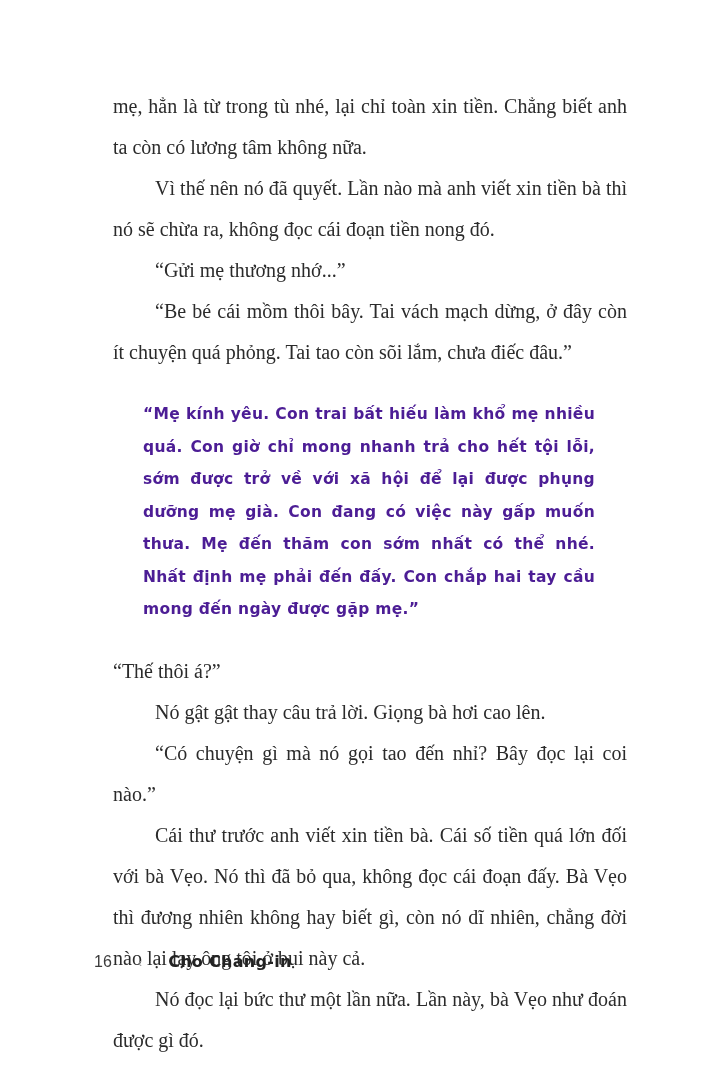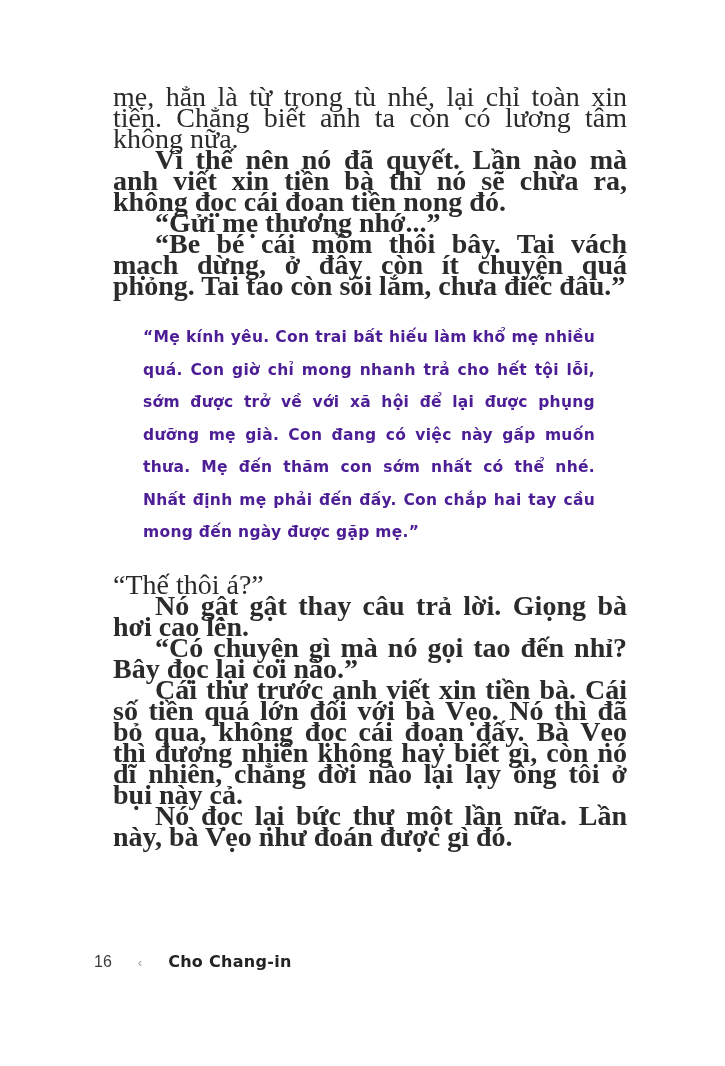--- a/index.html
+++ b/index.html
@@ -11,25 +11,25 @@
     font-family: "Liberation Serif", serif;
   }
   .page-content {
     position: absolute;
     left: 113px;
     top: 86px;
     width: 514px;
     color: #2b2b2b;
   }
   .para {
-    font-size: 28px;
-    line-height: 21px;
+    font-size: 20px;
+    line-height: 41px;
     text-align: justify;
   }
-  .para.indent { text-indent: 42px; font-weight: bold; }
+  .para.indent { text-indent: 42px; }
   .letter {
     margin: 25px 0 25px 30px;
     width: 452px;
     font-family: "DejaVu Sans", sans-serif;
     font-weight: bold;
     font-size: 15.5px;
     line-height: 32.5px;
     letter-spacing: 0.3px;
     text-align: justify;
     color: #4c1d95;

